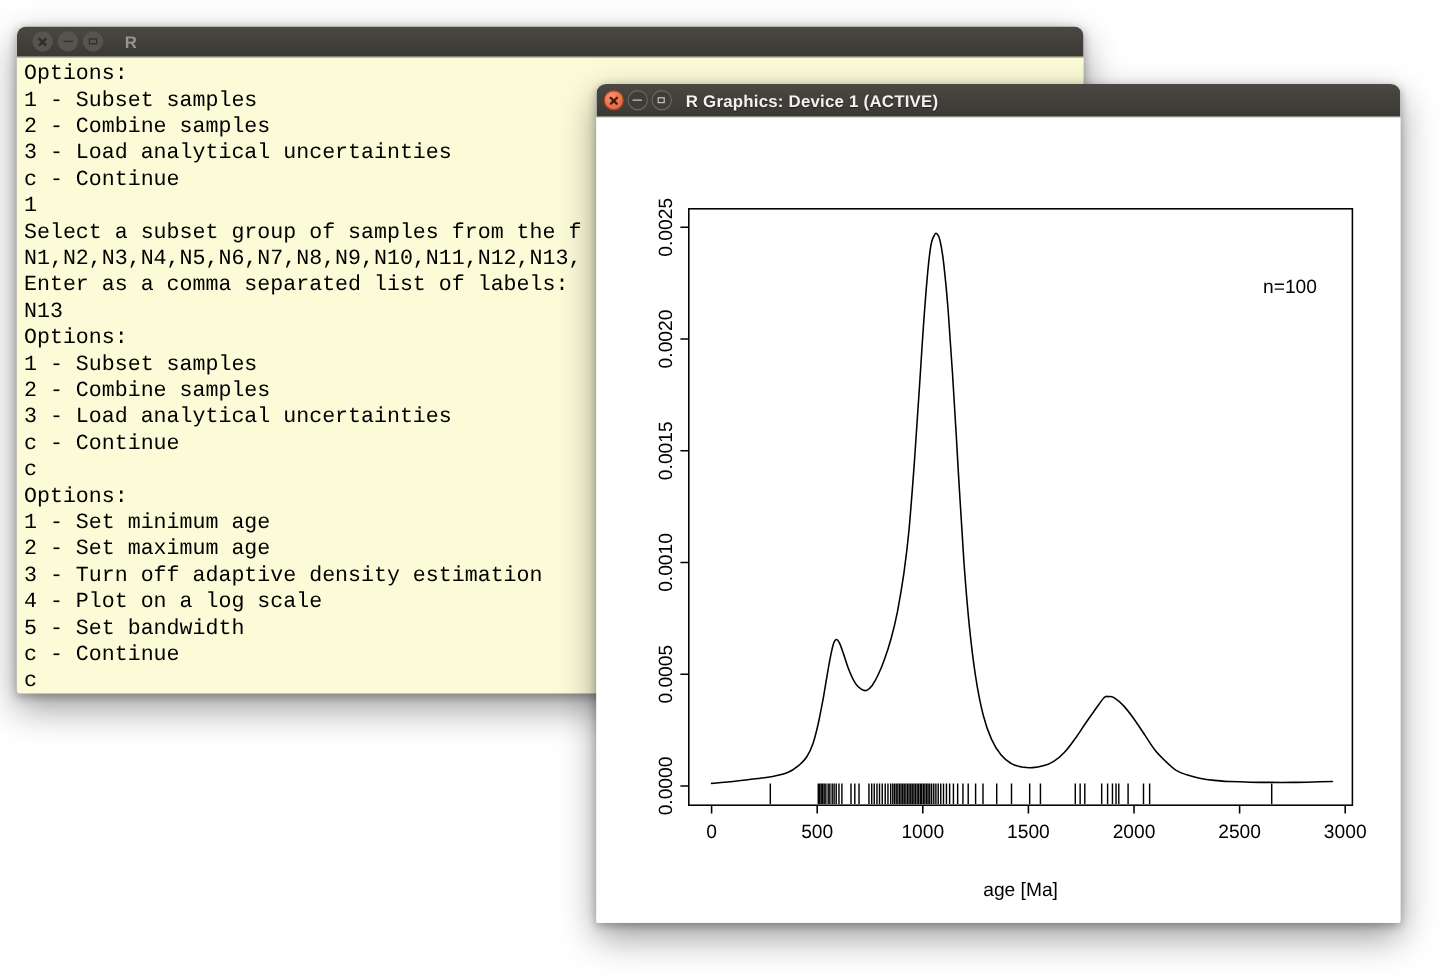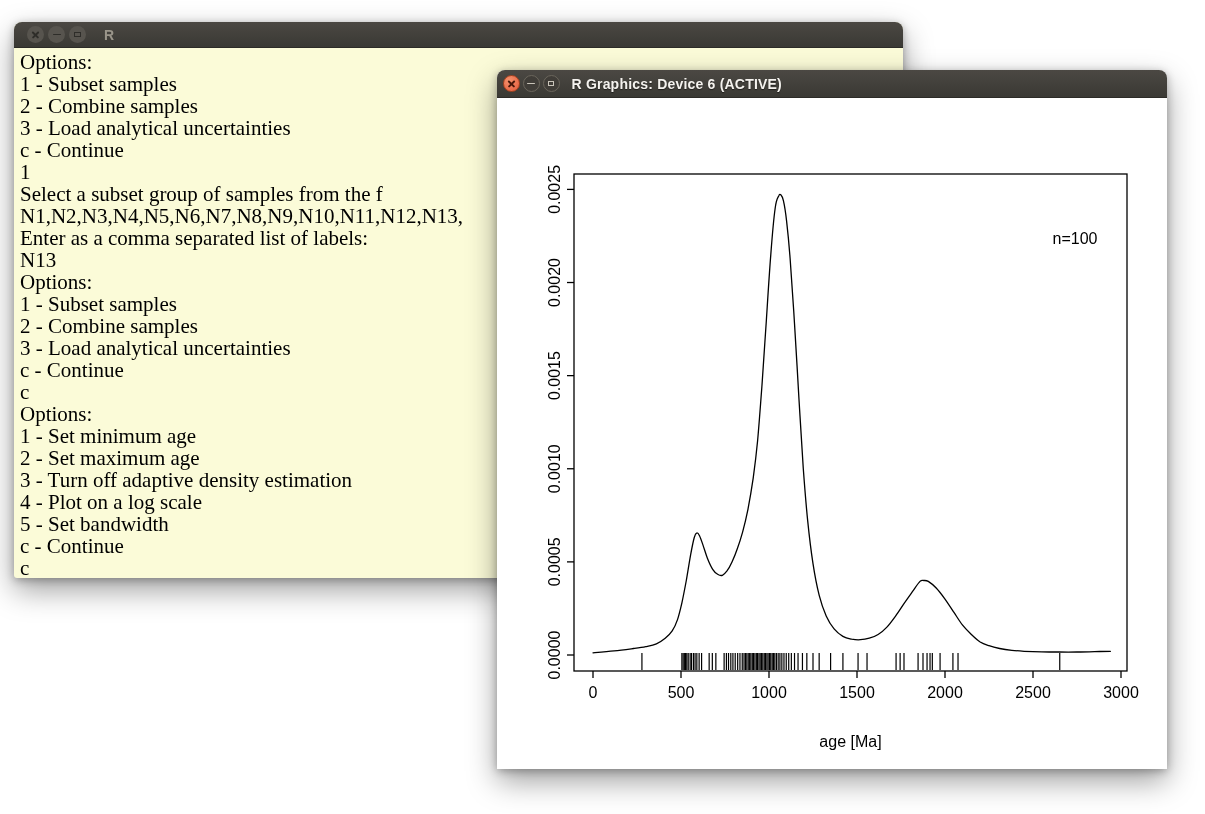--- a/index.html
+++ b/index.html
@@ -18,21 +18,21 @@
   .gx::before,.gx::after{content:"";position:absolute;left:0;top:3.8px;width:9px;height:1.6px;background:currentColor;border-radius:1px;}
   .gx::before{transform:rotate(45deg);} .gx::after{transform:rotate(-45deg);}
   .gm{width:8px;height:1.8px;background:currentColor;border-radius:1px;}
   .gsq{width:6.5px;height:5.5px;border:1.4px solid currentColor;box-sizing:border-box;}
   
   .term{left:14px;top:22px;width:889px;height:556px;background:#fbfbd8;z-index:1;}
   .term .titlebar{height:26px;padding-left:13px;gap:4px;}
   .term .wbtn{background:#57544e;color:#2e2d29;}
   .term .wtitle{color:#9a958a;margin-left:14px;}
   .term-body{position:relative;width:100%;height:530px;overflow:hidden;cursor:text;}
-  .term-out{padding:3px 0 0 6px;font-family:Liberation Serif, serif;font-size:21px;line-height:22px;
+  .term-out{padding:3px 0 0 6px;font-family:Liberation Mono, monospace;font-size:18px;line-height:22px;
             color:#000;white-space:pre;}
   
   .gfx{left:497px;top:70px;width:670px;height:699px;background:#ffffff;z-index:2;}
   .gfx .titlebar{height:28px;padding-left:5.5px;gap:3px;}
   .gfx .wtitle{color:#f4f2ee;margin-left:9px;text-shadow:0 1px 1px rgba(0,0,0,.5);}
   .btn-close{background:radial-gradient(circle at 35% 30%,#f5926d,#e2593a);border:1px solid #a8431f;color:#49180a;}
   .btn-dim{background:#403d38;border:1px solid #6b665c;color:#c9c4b9;}
   .gfx-client{position:relative;width:670px;height:671px;background:#ffffff;}
   
   svg text{font-family:"Liberation Sans",sans-serif;font-size:16px;fill:#000;}
@@ -67,21 +67,21 @@
     <div class="titlebar">
       <span class="wbtn btn-close">
           <span class="g gx"></span>
         </span>
       <span class="wbtn btn-dim">
           <span class="g gm"></span>
         </span>
       <span class="wbtn btn-dim">
           <span class="g gsq"></span>
         </span>
-      <span class="wtitle">R Graphics: Device 6 (ACTIVE)</span>
+      <span class="wtitle">R Graphics: Device 1 (ACTIVE)</span>
     </div>
     <div class="gfx-client">
       <svg width="670" height="671" viewBox="0 0 670 671">
         <rect class="box" x="77" y="76" width="553" height="497"></rect>
         <g>
             <line x1="96" y1="573" x2="96" y2="580" class="ax"></line>
             <text x="96" y="600" text-anchor="middle">0</text>
             <line x1="184" y1="573" x2="184" y2="580" class="ax"></line>
             <text x="184" y="600" text-anchor="middle">500</text>
             <line x1="272" y1="573" x2="272" y2="580" class="ax"></line>

